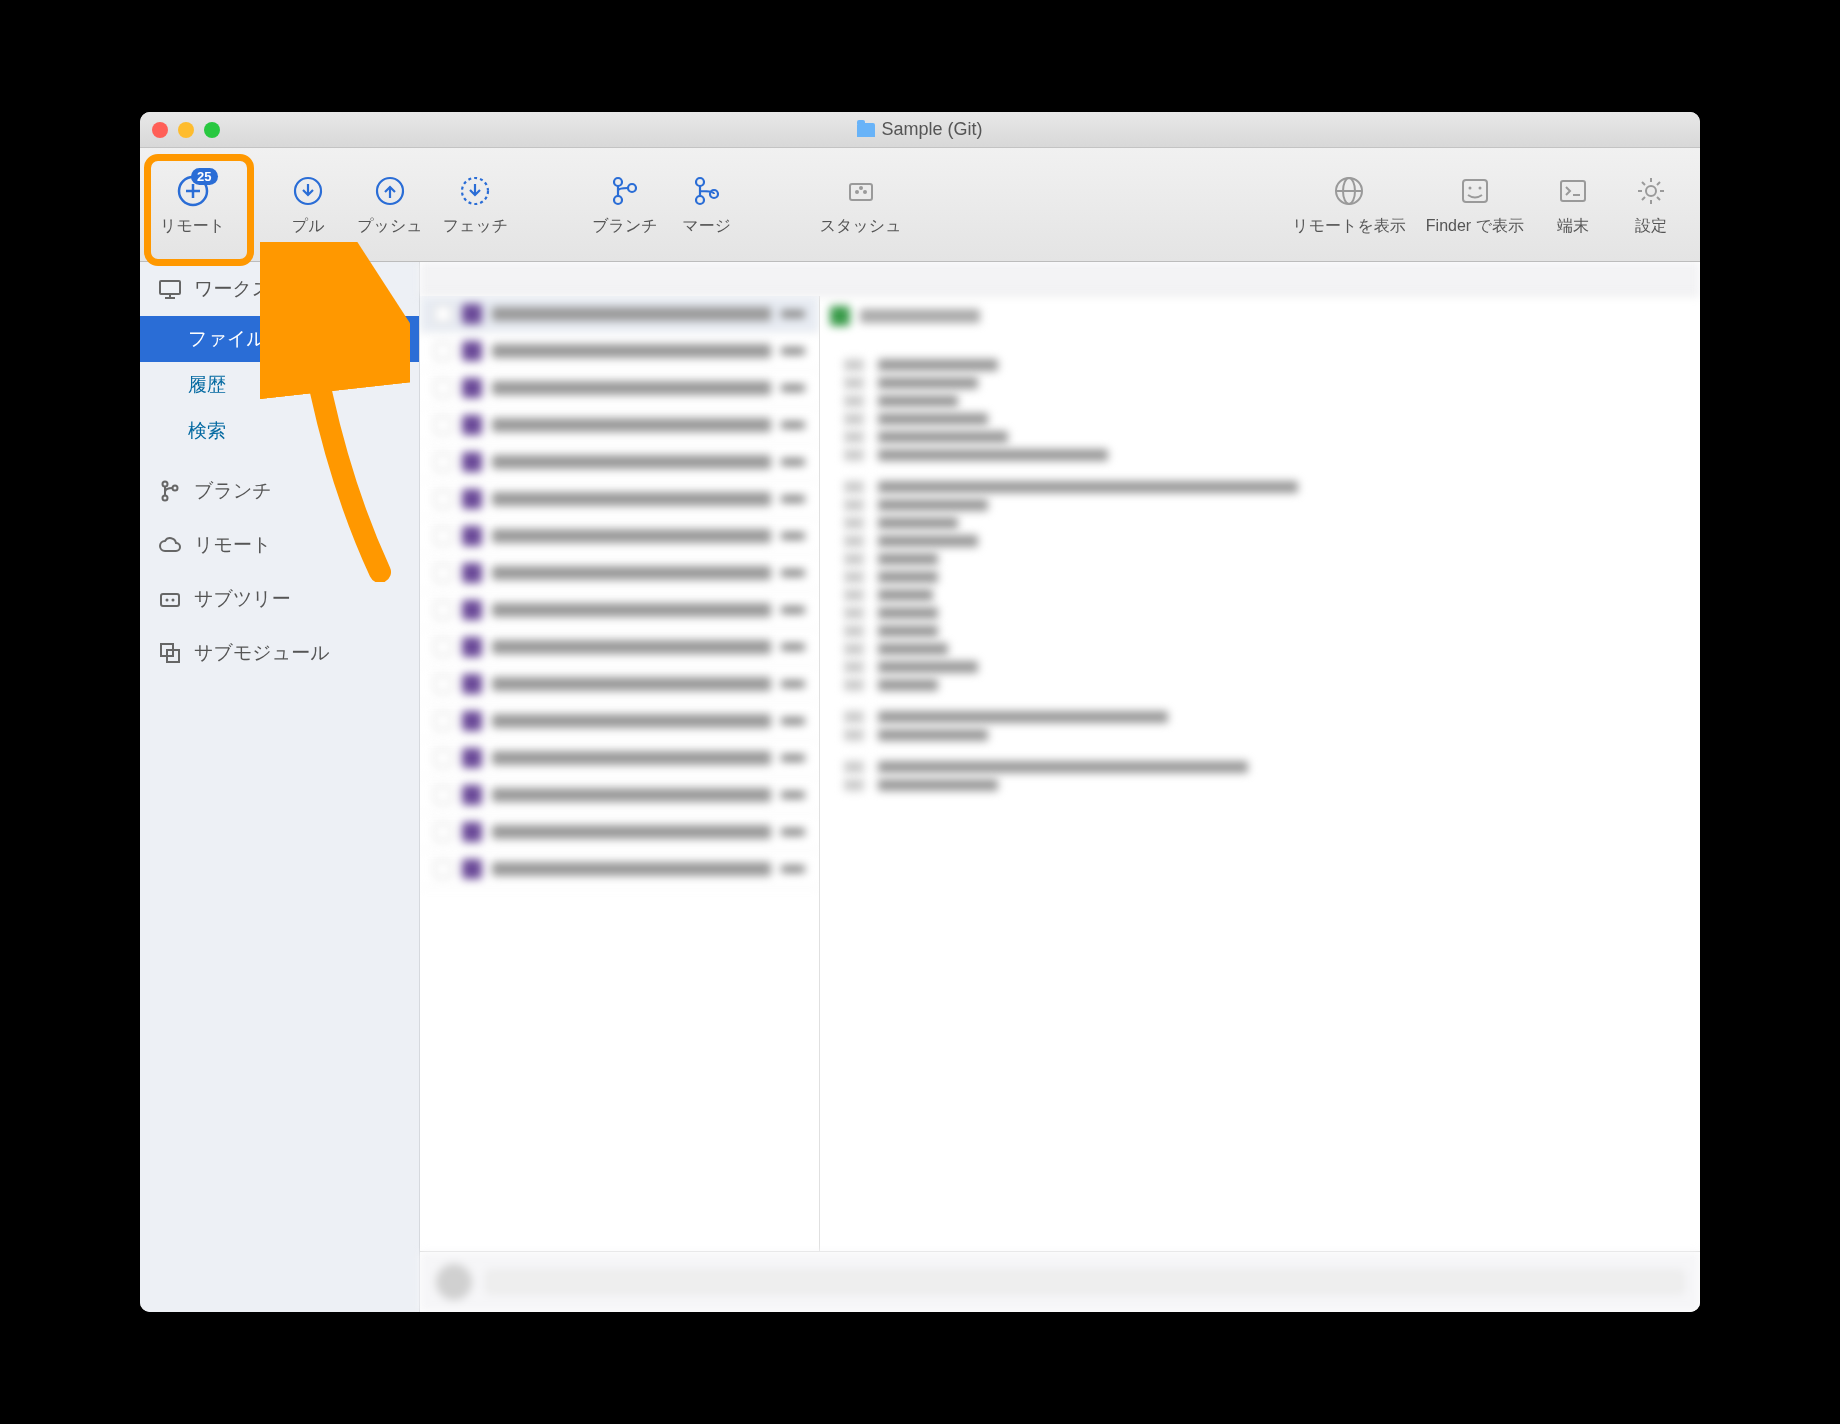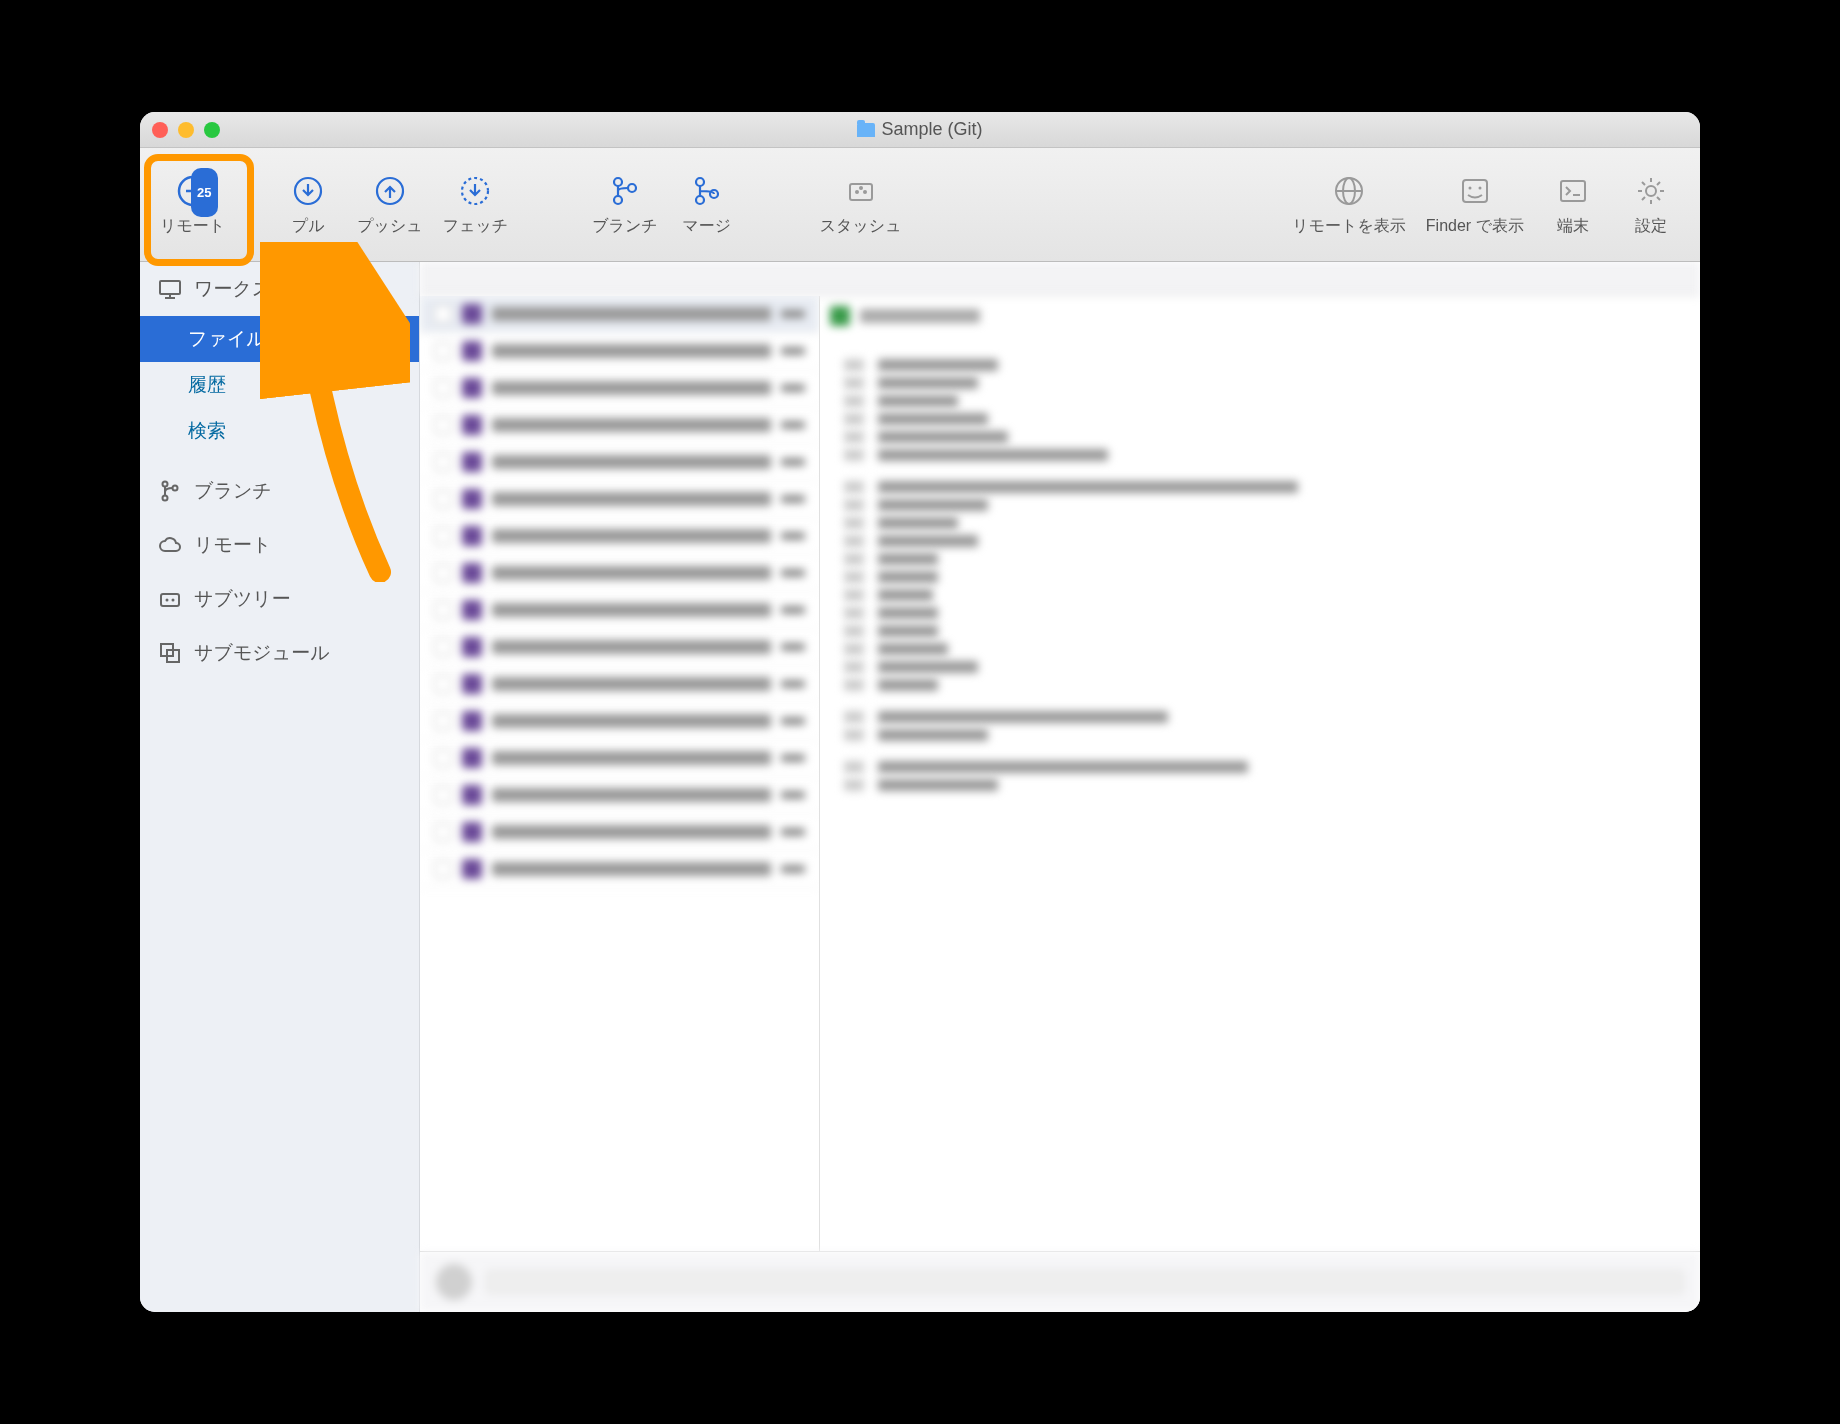--- a/index.html
+++ b/index.html
@@ -9,21 +9,21 @@
     height: 1424px;
     font-family: -apple-system, "Hiragino Kaku Gothic ProN", sans-serif;
     display: flex;
     align-items: center;
     justify-content: center;
   }
   .window {
     width: 1560px;
     height: 1200px;
     background: #f4f5f7;
-    border-radius: 15px;
+    border-radius: 10px;
     box-shadow: 0 30px 80px rgba(0,0,0,0.5);
     display: flex;
     flex-direction: column;
     overflow: hidden;
     position: relative;
   }
   .titlebar {
     height: 36px;
     background: linear-gradient(#e8e8e8,#d8d8d8);
     display: flex;
@@ -66,21 +66,21 @@
   .highlight-box {
     position: absolute;
     border: 7px solid #ff9800;
     border-radius: 14px;
     pointer-events: none;
     z-index: 50;
   }
   .commit-badge {
     position: absolute; top: -4px; right: -6px;
     background: #2a6dd6; color: #fff; font-size: 13px; font-weight: bold;
-    border-radius: 10px; padding: 17px 6px;
+    border-radius: 10px; padding: 1px 6px;
   }
   .arrow {
     position: absolute;
     z-index: 60;
     pointer-events: none;
   }
 
   .body {
     flex: 1; display: flex; overflow: hidden;
   }

